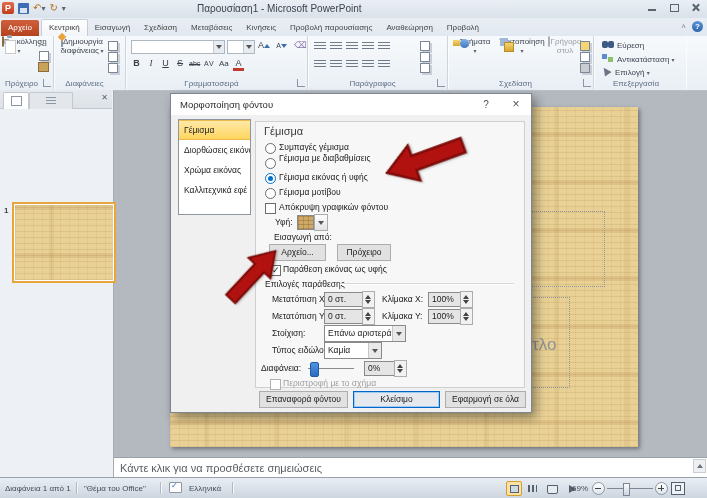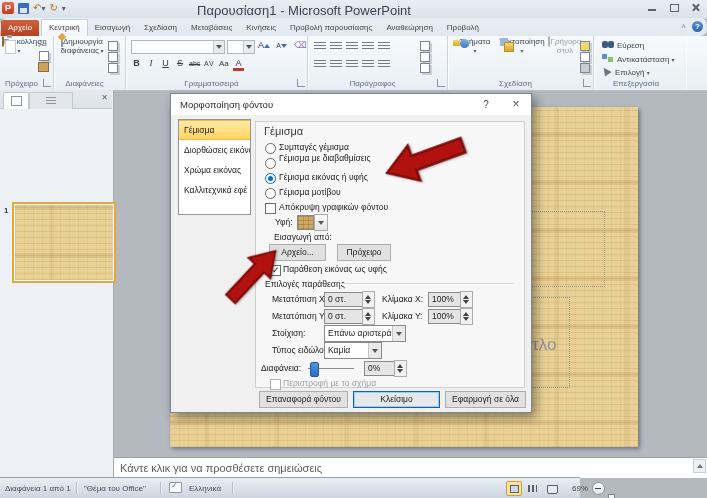--- a/index.html
+++ b/index.html
@@ -3,36 +3,36 @@
 <meta charset="utf-8">
 <style>
   html,body{margin:0;padding:0;}
   body{font-family:"Liberation Sans", sans-serif; -webkit-font-smoothing:antialiased;}
   .app{position:relative;width:707px;height:498px;background:#b4b9c0;overflow:hidden;font-size:9px;color:#333;}
   .a{position:absolute;}
   .nw{white-space:nowrap;}
 
   
   .titlebar{left:0;top:0;width:707px;height:18px;background:linear-gradient(#eaeff5,#d9e1ea);border-bottom:1px solid #cfd7e1;}
-  .apptitle{left:197px;top:3px;font-size:13px;color:#3c434c;}
+  .apptitle{left:197px;top:3px;font-size:10px;color:#3c434c;}
   .qat{left:2px;top:2px;display:flex;align-items:center;gap:4px;}
   .pptico{width:12px;height:12px;background:linear-gradient(#e36b4a,#c03d1d);border-radius:2px;color:#fff;font-size:9px;font-weight:bold;text-align:center;line-height:12px;}
   .saveico{width:11px;height:11px;background:#3d6db5;border-radius:1px;position:relative;}
   .saveico::after{content:"";position:absolute;left:2px;top:5px;width:7px;height:5px;background:#dce6f2;}
   .undoico,.redoico{color:#b5731f;font-size:10px;line-height:10px;}
   .qatdrop{color:#5a6470;font-size:8px;}
   .winbtns{right:4px;top:2px;display:flex;gap:8px;align-items:center;}
   .wb{width:14px;height:11px;position:relative;}
   .wb-min::after{content:"";position:absolute;left:3px;bottom:2px;width:8px;height:2px;background:#5c646e;}
   .wb-max::after{content:"";position:absolute;left:3px;top:2px;width:7px;height:6px;border:1px solid #5c646e;}
   .wb-close::before,.wb-close::after{content:"";position:absolute;left:6px;top:1px;width:2px;height:9px;background:#5c646e;}
   .wb-close::before{transform:rotate(45deg);} .wb-close::after{transform:rotate(-45deg);}
 
   
-  .tabrow{left:0;top:18px;width:707px;height:18px;background:linear-gradient(#e9eef4,#e2e8f0);border-radius:7px;}
+  .tabrow{left:0;top:18px;width:707px;height:18px;background:linear-gradient(#e9eef4,#e2e8f0);}
   .tabs{left:1px;top:1px;display:flex;height:17px;align-items:flex-end;}
   .tab{padding:0 7px;height:16px;line-height:16px;font-size:8px;color:#444;}
   .tab.sel{background:linear-gradient(#fdfefe,#f2f5f9);border:1px solid #c6cdd6;border-bottom:none;border-radius:2px 2px 0 0;height:16px;}
   .filetab{background:linear-gradient(#d0603d,#b4421f);color:#fff;border-radius:2px 2px 0 0;margin-right:2px;}
   .ribbonhelp{right:4px;top:21px;display:flex;gap:6px;align-items:center;}
   .helpcirc{width:11px;height:11px;border-radius:50%;background:linear-gradient(#5a93d6,#2f66ad);color:#fff;font-size:8px;font-weight:bold;text-align:center;line-height:11px;}
   .caretico{color:#7a8490;font-size:8px;}
 
   
   .ribbon{left:0;top:36px;width:707px;height:54px;background:linear-gradient(#f7fafc,#e9eff5);border-bottom:1px solid #b9c0ca;}
@@ -88,21 +88,21 @@
 
   
   .slide{left:170px;top:107px;width:468px;height:340px;box-shadow:2px 2px 4px rgba(55,60,66,.55);}
   .ph{position:absolute;border:1px dotted #8e959e;}
   .phfrag{position:absolute;font-size:17px;color:#8f9298;}
 
   
   .notes{left:114px;top:457px;width:593px;height:20px;background:#fff;border-top:1px solid #9aa1a9;}
   .notestext{position:absolute;left:6px;top:4px;font-size:11px;color:#5a5e63;}
   .notescroll{position:absolute;right:1px;top:1px;width:11px;height:12px;background:#eef0f3;border:1px solid #c8cdd3;text-align:center;}
-  .statusbar{left:0;top:477px;width:580px;height:21px;background:linear-gradient(#e9eef4,#ccd4de);border-top:1px solid #98a0aa;font-size:8px;color:#454b53;text-decoration:underline;}
+  .statusbar{left:0;top:477px;width:707px;height:21px;background:linear-gradient(#e9eef4,#ccd4de);border-top:1px solid #98a0aa;font-size:8px;color:#454b53;text-decoration:underline;}
   .sbitem{position:absolute;top:6px;}
   .sbsep{position:absolute;top:4px;width:1px;height:12px;background:#b3bac2;box-shadow:1px 0 0 #f2f5f8;}
   .bookico{display:inline-block;width:11px;height:9px;background:#fdfdfd;border:1px solid #8d97a3;border-radius:1px;position:relative;}
   .bookico::after{content:"✓";position:absolute;left:1px;top:-2px;color:#2a6fc9;font-size:8px;}
   .viewico{display:inline-block;width:14px;height:13px;border:1px solid transparent;position:relative;margin-right:1px;vertical-align:middle;}
   .viewico.on{background:#fbe3a6;border-color:#d89c2c;border-radius:2px;}
   .vi-inner{position:absolute;left:3px;top:3px;width:7px;height:6px;border:1px solid #55606e;background:#cfd9e4;}
   .vi-grid{position:absolute;left:2px;top:3px;width:9px;height:7px;background:repeating-linear-gradient(90deg,#55606e 0 2px,transparent 2px 4px);}
   .vi-book{position:absolute;left:2px;top:3px;width:9px;height:7px;background:#e8ecf1;border:1px solid #55606e;border-radius:0 0 2px 2px;}
   .vi-show{position:absolute;left:2px;top:3px;width:0;height:0;border-top:4px solid transparent;border-bottom:4px solid transparent;border-left:7px solid #55606e;margin-left:2px;}

